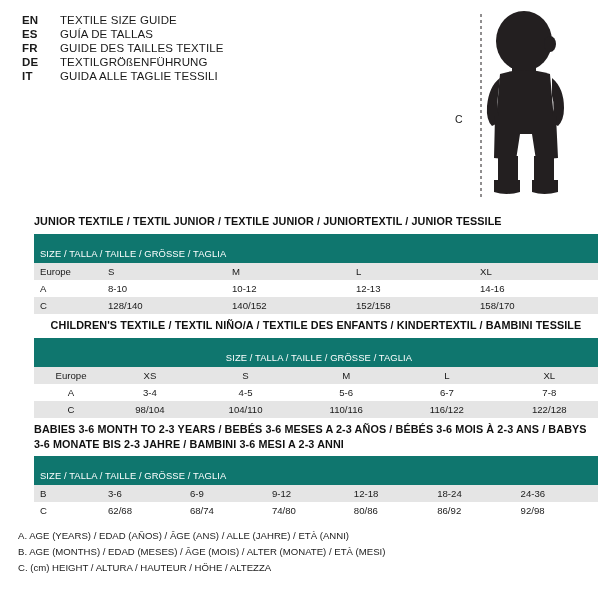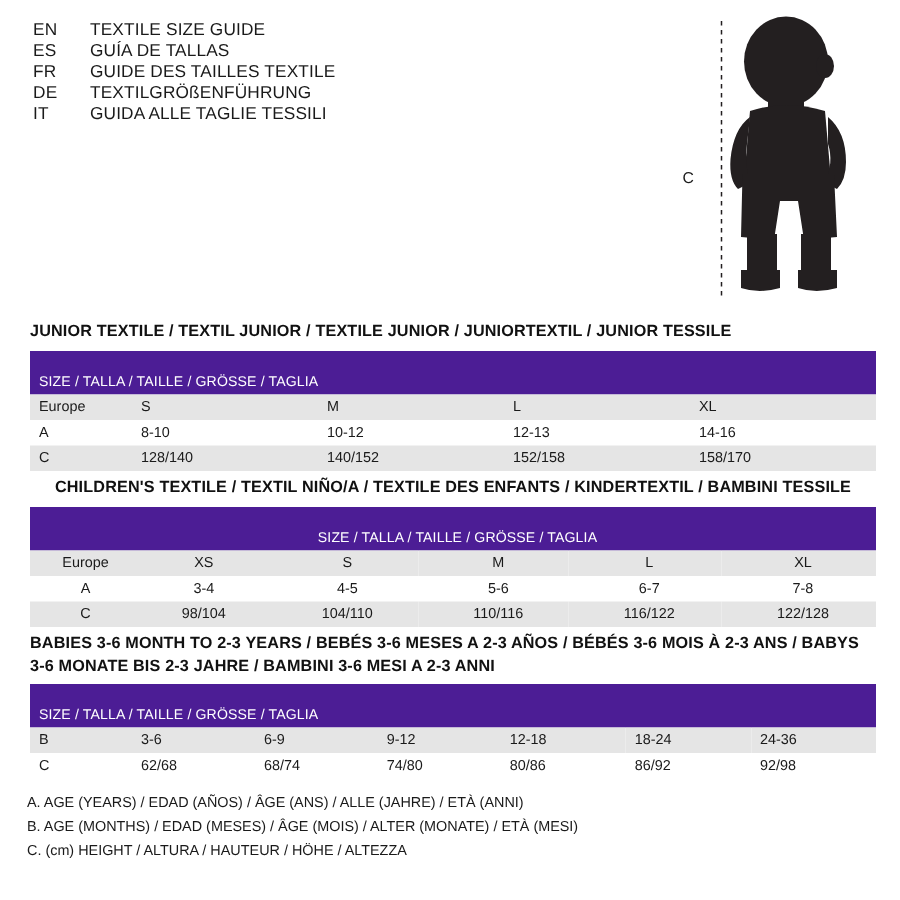--- a/index.html
+++ b/index.html
@@ -31,21 +31,21 @@
   }
   .lang-row {
     display: flex;
     align-items: baseline;
     margin-bottom: 2px;
   }
   .lang-code {
     width: 38px;
     flex: 0 0 38px;
     font-size: 11.5px;
-    font-weight: 400;
+    font-weight: 700;
     color: #1a1a1a;
     letter-spacing: 0.2px;
   }
   .lang-title {
     font-size: 11.5px;
     font-weight: 400;
     color: #1a1a1a;
     letter-spacing: 0.1px;
   }
 
@@ -66,21 +66,21 @@
     position: absolute;
     left: 15px;
     top: 105px;
     font-size: 10.5px;
     color: #1a1a1a;
   }
 
   
   .section {
     position: absolute;
-    left: 20px;
+    left: 34px;
     width: 564px;
   }
   .section-title {
     font-size: 10.8px;
     font-weight: 700;
     color: #111;
     margin-bottom: 5px;
     letter-spacing: 0.1px;
     line-height: 1.35;
   }
@@ -88,21 +88,21 @@
     width: 100%;
     border-collapse: collapse;
     font-size: 9.6px;
   }
   table.size-table td {
     padding: 3px 0 3px 6px;
     color: #1a1a1a;
     vertical-align: middle;
   }
   tr.head-row td {
-    background: #4c1d95;
+    background: #0f766e;
     color: #ffffff;
     font-size: 9.4px;
     padding: 14px 0 4px 6px;
     letter-spacing: 0.1px;
   }
   tr.shade td {
     background: #e5e5e5;
   }
   tr.plain td {
     background: #ffffff;

